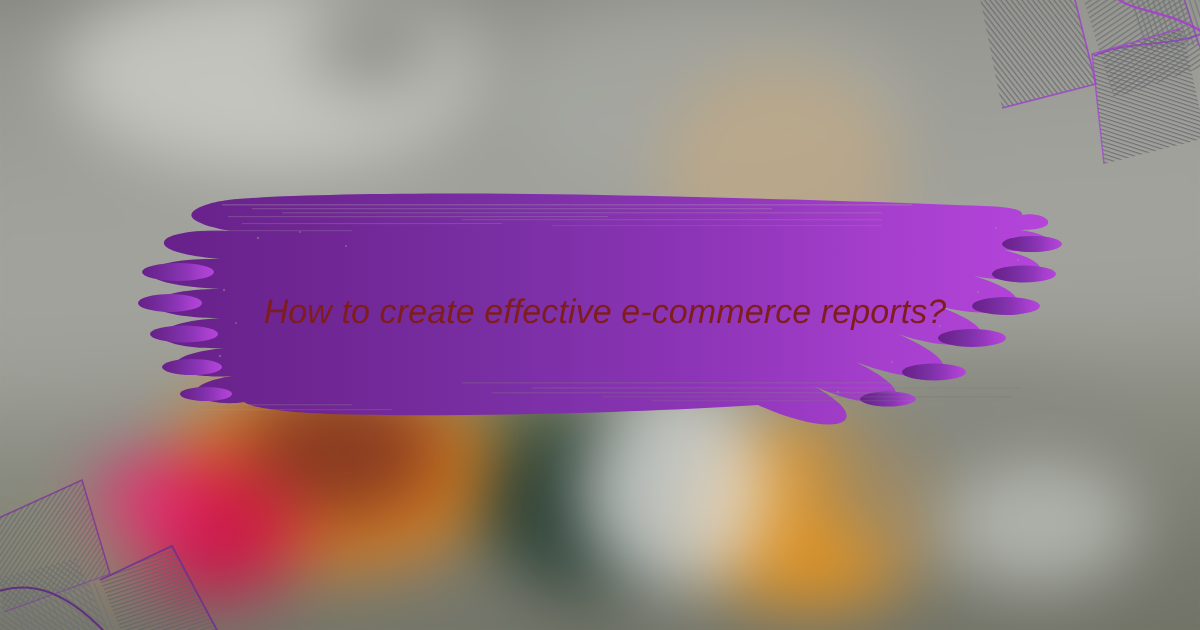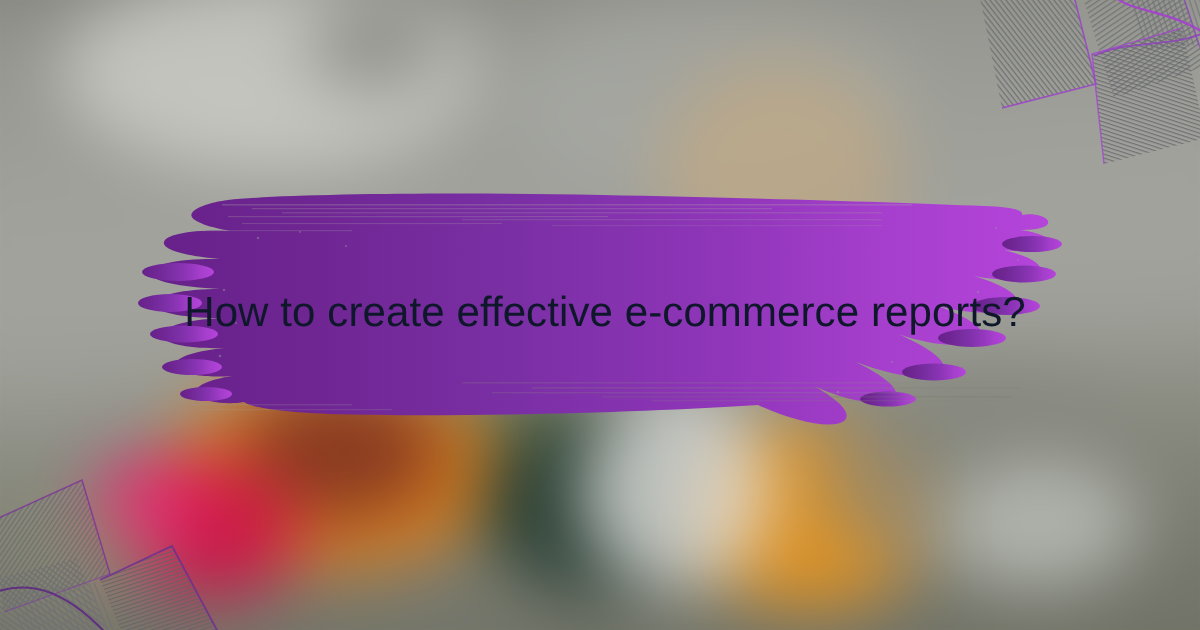--- a/index.html
+++ b/index.html
@@ -85,27 +85,28 @@
     top: 186px;
     width: 1200px;
     height: 252px;
     display: flex;
     align-items: center;
     justify-content: center;
     padding-left: 10px;
     box-sizing: border-box;
   }
   .headline span {
-    color: #0f172a;
-    font-size: 42px;
+    color: #7f1d1d;
+    font-size: 34px;
     font-weight: 400;
     letter-spacing: .1px;
     line-height: 1.2;
     white-space: nowrap;
     text-rendering: geometricPrecision;
+    font-style: italic;
   }
 </style>
 </head>
 <body>
 
 <div class="canvas">
 
   <div class="bg-photo">
     <div class="bg-base"></div>
     <div class="blob b-white-top"></div>

